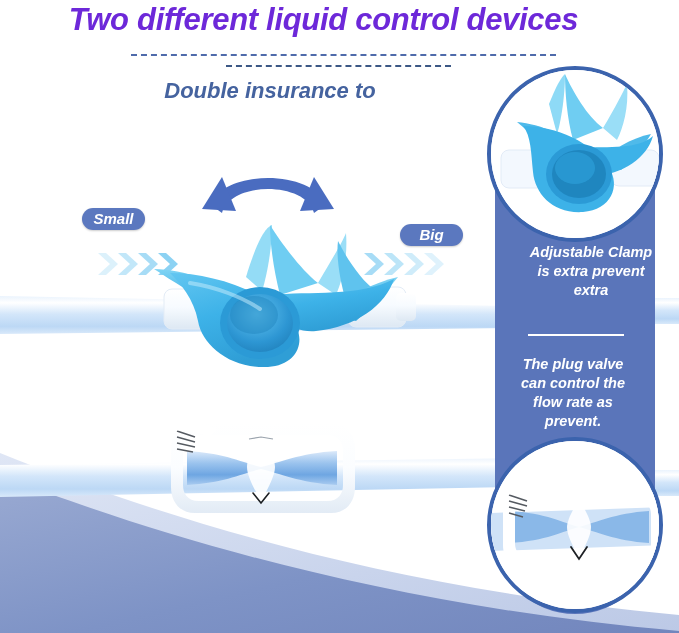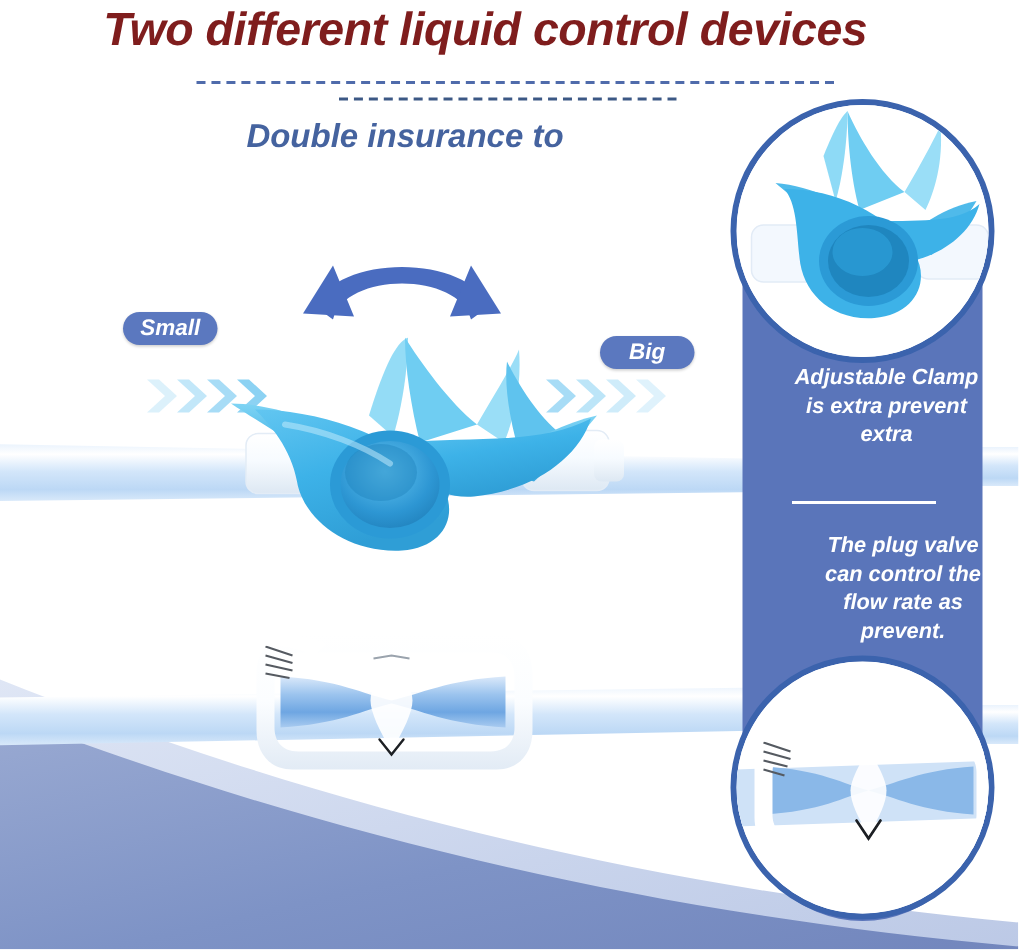--- a/index.html
+++ b/index.html
@@ -7,21 +7,21 @@
        font-family:"Liberation Sans","DejaVu Sans",sans-serif;}
 
   #stage{position:relative;width:679px;height:633px;background:#ffffff;overflow:hidden;}
 
   
   .swoosh{position:absolute;left:0;bottom:0;width:679px;height:260px;pointer-events:none;}
 
   
   .title{position:absolute;left:0;top:2px;width:647px;text-align:center;
          font-size:31px;font-weight:bold;font-style:italic;letter-spacing:-0.3px;
-         color:#7f1d1d;white-space:nowrap;}
+         color:#6d28d9;white-space:nowrap;}
 
   .dash-long{position:absolute;left:131px;top:54px;width:425px;height:0;
              border-top:2px dashed #3c5ba3;opacity:.9;}
   .dash-short{position:absolute;left:226px;top:65px;width:225px;height:0;
               border-top:2px dashed #32507f;opacity:.95;}
 
   .subtitle{position:absolute;left:110px;top:78px;width:320px;text-align:center;
             font-size:22px;font-style:italic;font-weight:bold;color:#45639f;
             line-height:25px;}
   .subtitle span{display:block;text-align:center;}
@@ -44,21 +44,21 @@
   .valve-main{position:absolute;left:150px;top:225px;width:290px;height:145px;}
   .clamp-main{position:absolute;left:165px;top:415px;width:195px;height:105px;}
 
   
   .panel{position:absolute;left:495px;top:74px;width:160px;height:540px;
          background:#5a75ba;border-radius:80px 80px 80px 80px;}
   .panel-text{position:absolute;width:160px;text-align:center;color:#ffffff;
               font-style:italic;font-weight:bold;font-size:14.5px;line-height:19px;}
   .panel-text span{display:block;padding-left:32px;}
   .pt1{left:495px;top:243px;}
-  .pt2{left:506px;top:355px;}
+  .pt2{left:477px;top:355px;}
   .panel-rule{position:absolute;left:528px;top:334px;width:96px;height:0;
               border-top:2px solid #ffffff;}
 
   .circle{position:absolute;border-radius:50%;background:#ffffff;overflow:hidden;}
   .circle-top{left:487px;top:66px;width:176px;height:176px;
               border:4px solid #3b63ad;box-sizing:border-box;}
   .circle-bot{left:487px;top:437px;width:176px;height:176px;
               border:4px solid #3b63ad;box-sizing:border-box;}
 
   .circle svg{display:block;}

